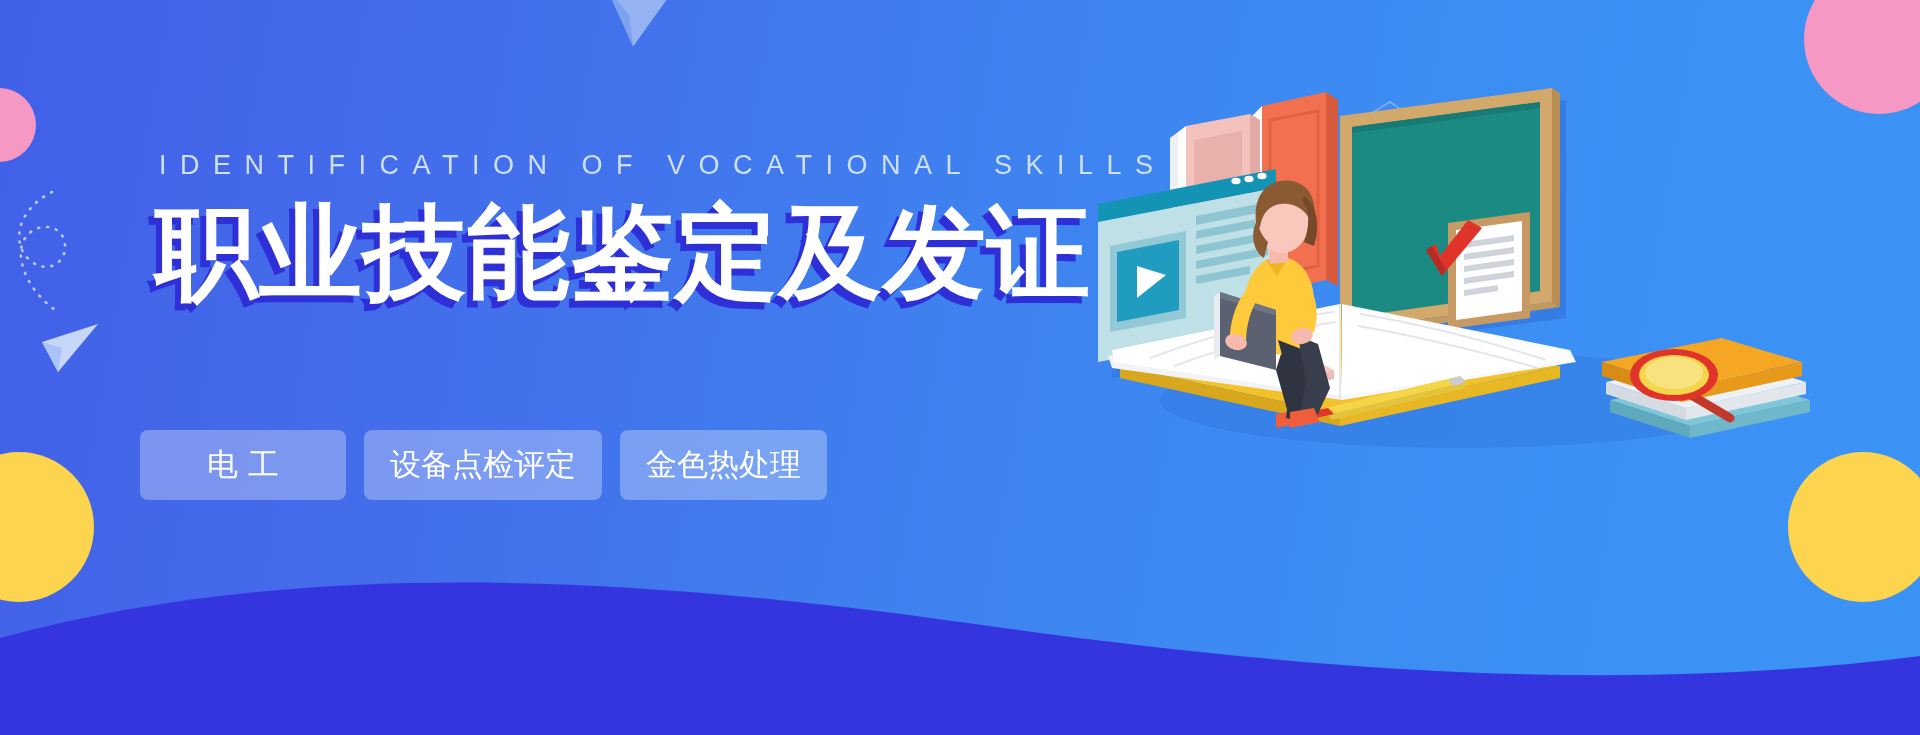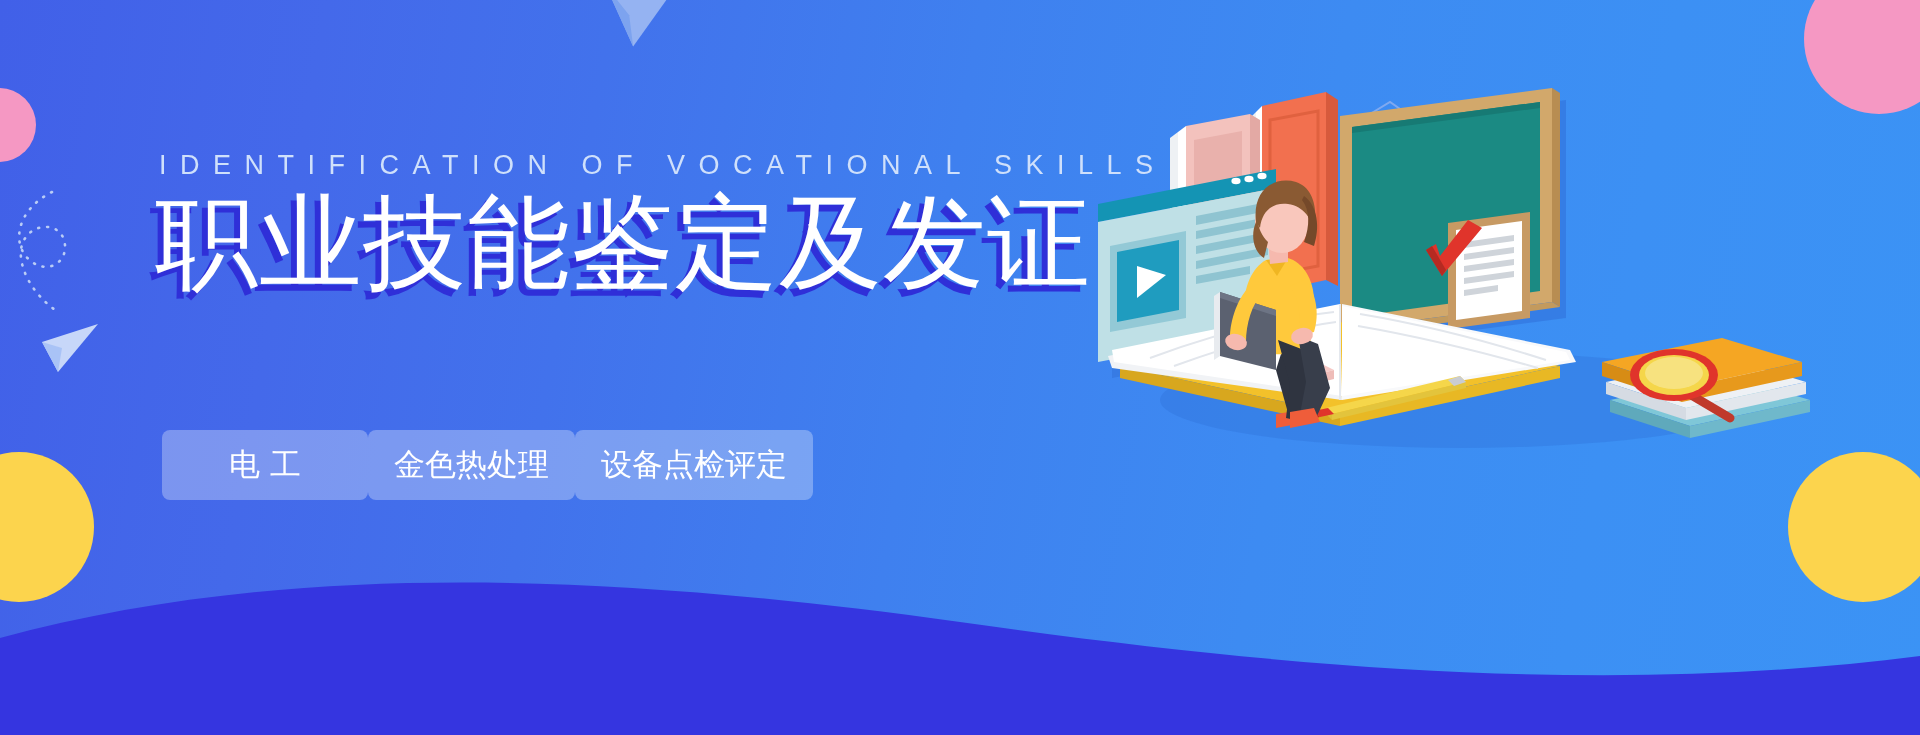--- a/index.html
+++ b/index.html
@@ -64,35 +64,35 @@
   .subtitle {
     font-size:27px;
     letter-spacing:13.5px;
     color:#cfe0fb;
     font-weight:400;
     white-space:nowrap;
     padding-left:4px;
   }
 
   .headline {
-    margin-top:7px;
+    margin-top:17px;
     font-size:103px;
-    font-weight:normal;
+    font-weight:bold;
     color:#ffffff;
     letter-spacing:1px;
     line-height:1.05;
     white-space:nowrap;
     text-shadow:-6px 7px 0 #2f2fd8;
     font-family:"DejaVu Sans","Liberation Sans",sans-serif;
   }
 
   
   .btn-row {
-    position:absolute; left:162px; top:430px;
-    display:flex; align-items:flex-start; 
+    position:absolute; left:140px; top:430px;
+    display:flex; align-items:flex-start; gap:18px;
   }
   .tag-btn {
     height:70px;
     border-radius:8px;
     background:rgba(255,255,255,0.30);
     color:#ffffff;
     font-size:31px;
     display:flex; align-items:center; justify-content:center;
     padding:0 26px;
     white-space:nowrap;
@@ -134,22 +134,22 @@
     <path d="M0,78 C 260,8 560,6 960,62 C 1340,116 1640,132 1920,96 L1920,175 L0,175 Z" fill="#3535e0"></path>
   </svg>
 
   <div class="text-block">
     <div class="subtitle">IDENTIFICATION OF VOCATIONAL SKILLS</div>
     <div class="headline">职业技能鉴定及发证</div>
   </div>
 
   <div class="btn-row">
     <div class="tag-btn w-wide">电 工</div>
+    <div class="tag-btn w-auto">设备点检评定</div>
     <div class="tag-btn w-auto">金色热处理</div>
-    <div class="tag-btn w-auto">设备点检评定</div>
   </div>
 
   <svg class="illus" viewBox="0 0 830 380">
 
     <g>
 
       <path d="M262 55 L 300 32 L 340 60" fill="none" stroke="#7fa9f0" stroke-width="2"></path>
 
       <polygon points="258,48 470,20 470,238 258,266" fill="#2f6fd8" opacity="0.55" transform="translate(6,10)"></polygon>
 

